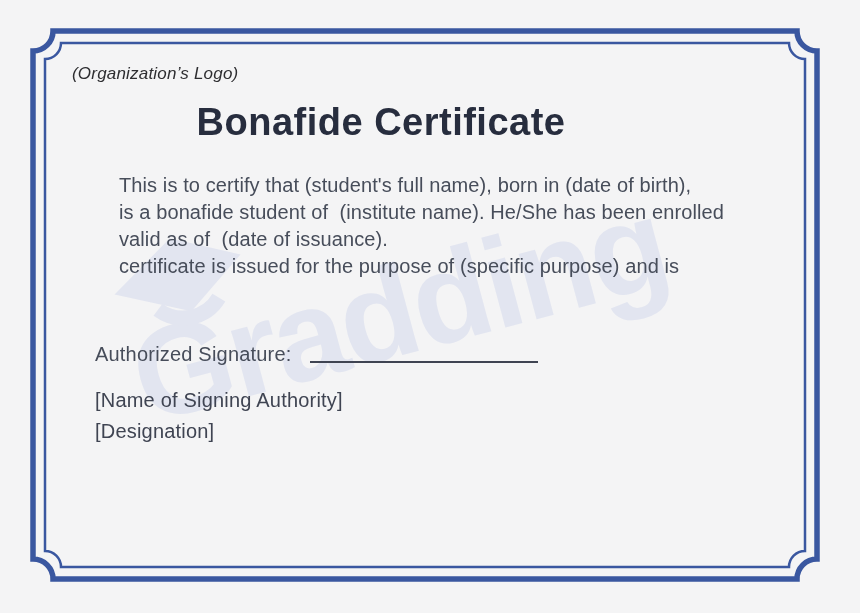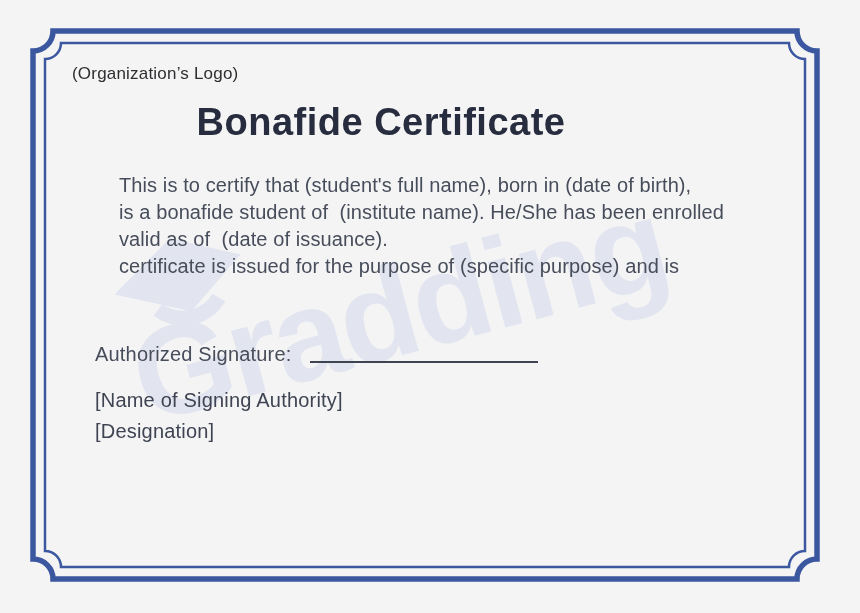--- a/index.html
+++ b/index.html
@@ -52,20 +52,21 @@
     inset: 0;
     z-index: 2;
   }
   .org-logo {
     position: absolute;
     left: 72px;
     top: 64px;
     font-size: 17px;
     color: #2e2e31;
     letter-spacing: 0.2px;
+    font-style: italic;
   }
   .title {
     position: absolute;
     left: 0;
     top: 101px;
     width: 762px;
     text-align: center;
     font-size: 38px;
     font-weight: 700;
     color: #272d3e;

